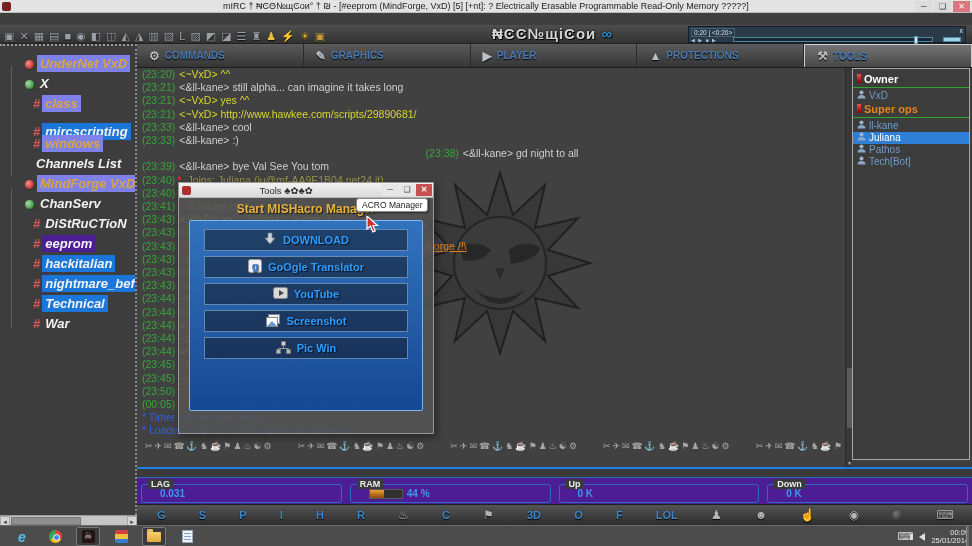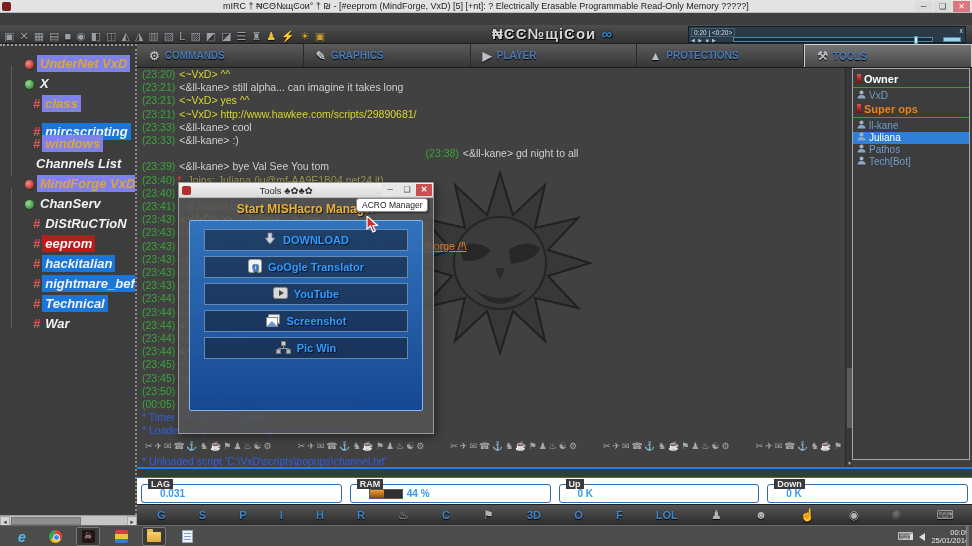--- a/index.html
+++ b/index.html
@@ -43,21 +43,21 @@
   .trow{position:absolute;left:0;width:137px;height:20px;line-height:19px;white-space:nowrap;font-size:13px;font-weight:bold;font-style:italic;overflow:hidden;padding-left:19px;}
   .trow .orb{display:inline-block;width:9px;height:9px;border-radius:50%;margin:0 3px 0 6px;vertical-align:-1px;background:radial-gradient(circle at 35% 35%,#ff8a8a,#a01010);box-shadow:1px 1px 0 #1f3f1f;}
   .trow .orb.svc{background:radial-gradient(circle at 35% 35%,#9fe09f,#1f6f1f);}
   .trow .hash{color:#e05555;margin:0 2px 0 14px;}
   .trow .pad{margin-left:14px;}
   .tlabel{padding:1px 3px;}
   .col-gold{color:#d9a540;}
   .col-white{color:#f2f2f2;}
   .hl-purple{background:#7f81ea;}
   .hl-blue{background:#1a76d8;}
-  .hl-orange{background:#b91c1c;}
+  .hl-orange{background:#4c1d95;}
   .tree-line{position:absolute;left:11px;width:1px;background:#5e5e5e;}
   .hscroll{position:absolute;left:0;top:515px;width:137px;height:10px;background:#c6c6c6;border-top:1px solid #9a9a9a;}
   .hscroll .arr{position:absolute;top:0;width:10px;height:10px;font-size:7px;line-height:10px;text-align:center;color:#444;background:#d6d6d6;border:1px solid #a8a8a8;}
   .hscroll .thumb{position:absolute;left:11px;top:1px;width:70px;height:8px;background:#8f8f8f;border:1px solid #777;}
 
   
   .chatarea{position:absolute;left:137px;top:68px;width:708px;height:399px;background:#414141;overflow:hidden;}
   .cl{position:absolute;left:5px;width:720px;height:13px;line-height:13px;font-size:10.5px;white-space:nowrap;overflow:hidden;}
   .cl .t{color:#3aa63a;}
   .cl .star{color:#e03030;font-weight:bold;margin:0 2px;}
@@ -82,21 +82,21 @@
   .nicklist{position:absolute;left:852px;top:68px;width:118px;height:392px;background:#3c3c3c;border:1px solid #a6a6a6;padding:3px 0 0 0;overflow:hidden;}
   .nl-header{position:relative;padding:1px 4px 2px;font-size:11px;font-weight:bold;border-bottom:1px solid #2fa52f;margin-bottom:2px;white-space:nowrap;}
   .nl-header .bar{display:inline-block;width:4px;height:9px;background:linear-gradient(#f05050,#800);margin-right:3px;}
   .nl-member{position:relative;padding:0 4px;font-size:10px;line-height:12px;color:#6f9cc9;white-space:nowrap;display:flex;align-items:center;gap:3px;}
   .nl-member.selected{background:#2f7fd6;color:#fff;}
   .nl-member svg{flex:0 0 auto;}
 
   
   .bluebar{position:absolute;left:137px;top:467px;width:835px;height:2px;background:#1e7fe8;}
   .editrow{position:absolute;left:137px;top:469px;width:835px;height:8px;background:#3a3a3a;}
-  .statusrow{position:absolute;left:137px;top:477px;width:835px;height:27px;background:#ffffff;border-top:1px solid #2a6db8;display:flex;gap:8px;padding:6px 4px 0 4px;}
+  .statusrow{position:absolute;left:137px;top:477px;width:835px;height:27px;background:#4c1d95;border-top:1px solid #2a6db8;display:flex;gap:8px;padding:6px 4px 0 4px;}
   .sgroup{flex:1;position:relative;border:1px solid #2e6db4;border-radius:3px;height:19px;}
   .sgroup .slabel{position:absolute;top:-6px;left:6px;background:#3a3a3a;padding:0 3px;color:#ececec;font-size:9px;font-weight:bold;line-height:10px;}
   .sgroup .sval{position:absolute;left:18px;top:0;color:#3d9ae8;font-weight:bold;font-size:10px;line-height:18px;display:flex;align-items:center;gap:4px;}
   .meter{display:inline-block;width:34px;height:10px;border:1px solid #5a5a5a;background:#303030;}
   .meter i{display:block;height:100%;background:linear-gradient(#f0a030,#8a4a10);}
 
   
   .bottombar{position:absolute;left:137px;top:504px;width:835px;height:21px;background:linear-gradient(#545454,#2d2d2d);display:flex;align-items:center;justify-content:space-between;padding:0 18px 0 20px;border-top:1px solid #1f1f1f;}
   .bottombar .bl{color:#3d85c8;font-weight:bold;font-size:11px;text-shadow:0 1px 1px #000;}
   .bottombar .bi{color:#b5b5b5;font-size:12px;text-shadow:0 1px 1px #000;}
@@ -253,21 +253,20 @@
         <div class="cl" style="top: 264px;"><span class="t">(23:44)</span><span class="tx dim">&lt;&amp;Juliana&gt; XD</span></div>
         <div class="cl" style="top: 277.2px;"><span class="t">(23:44)</span><span class="tx me">&lt;~VxD&gt; Laughing out loud</span></div>
         <div class="cl" style="top: 290.4px;"><span class="t">(23:45)</span><span class="tx dim">&lt;&amp;Pathos&gt; ciau Juliana :*</span></div>
         <div class="cl" style="top: 303.6px;"><span class="t">(23:45)</span><span class="tx dim">&lt;&amp;Juliana&gt; :D</span></div>
         <div class="cl" style="top: 316.8px;"><span class="t">(23:50)</span><span class="star">*</span><span class="tx join">Juliana is now known as Innamorata</span></div>
         <div class="cl" style="top: 330px;"><span class="t">(00:05)</span><span class="star">*</span><span class="tx join">Innamorata is now known as Juliana</span></div>
         <div class="cl" style="top: 343.2px;"><span class="tx script nopad">* Timer reload tool2 halted</span></div>
         <div class="cl" style="top: 356.4px;"><span class="tx script nopad">* Loaded script 'C:\VxD\scripts\tools\tools.mrc'</span></div>
       </div>
     <div class="iconstrip" id="iconstrip"><span>✂✈✉☎⚓♞☕⚑♟♨☯⚙</span><span>✂✈✉☎⚓♞☕⚑♟♨☯⚙</span><span>✂✈✉☎⚓♞☕⚑♟♨☯⚙</span><span>✂✈✉☎⚓♞☕⚑♟♨☯⚙</span><span>✂✈✉☎⚓♞☕⚑♟♨☯⚙</span></div>
-    <div class="unloaded cl" style="position: absolute; top: 387px;"><span class="tx script nopad">* Unloaded script 'C:\VxD\scripts\popups\channel.txt'</span></div>
   </div>
 
   <div class="vscroll">
     <span class="vthumb"></span>
     <span class="varr">▼</span>
   </div>
 
   <div class="nicklist" id="nicklist">
       <div class="nl-header"><span class="bar"></span><span style="color: rgb(255, 255, 255);">Owner</span></div>
       <div class="nl-member">

